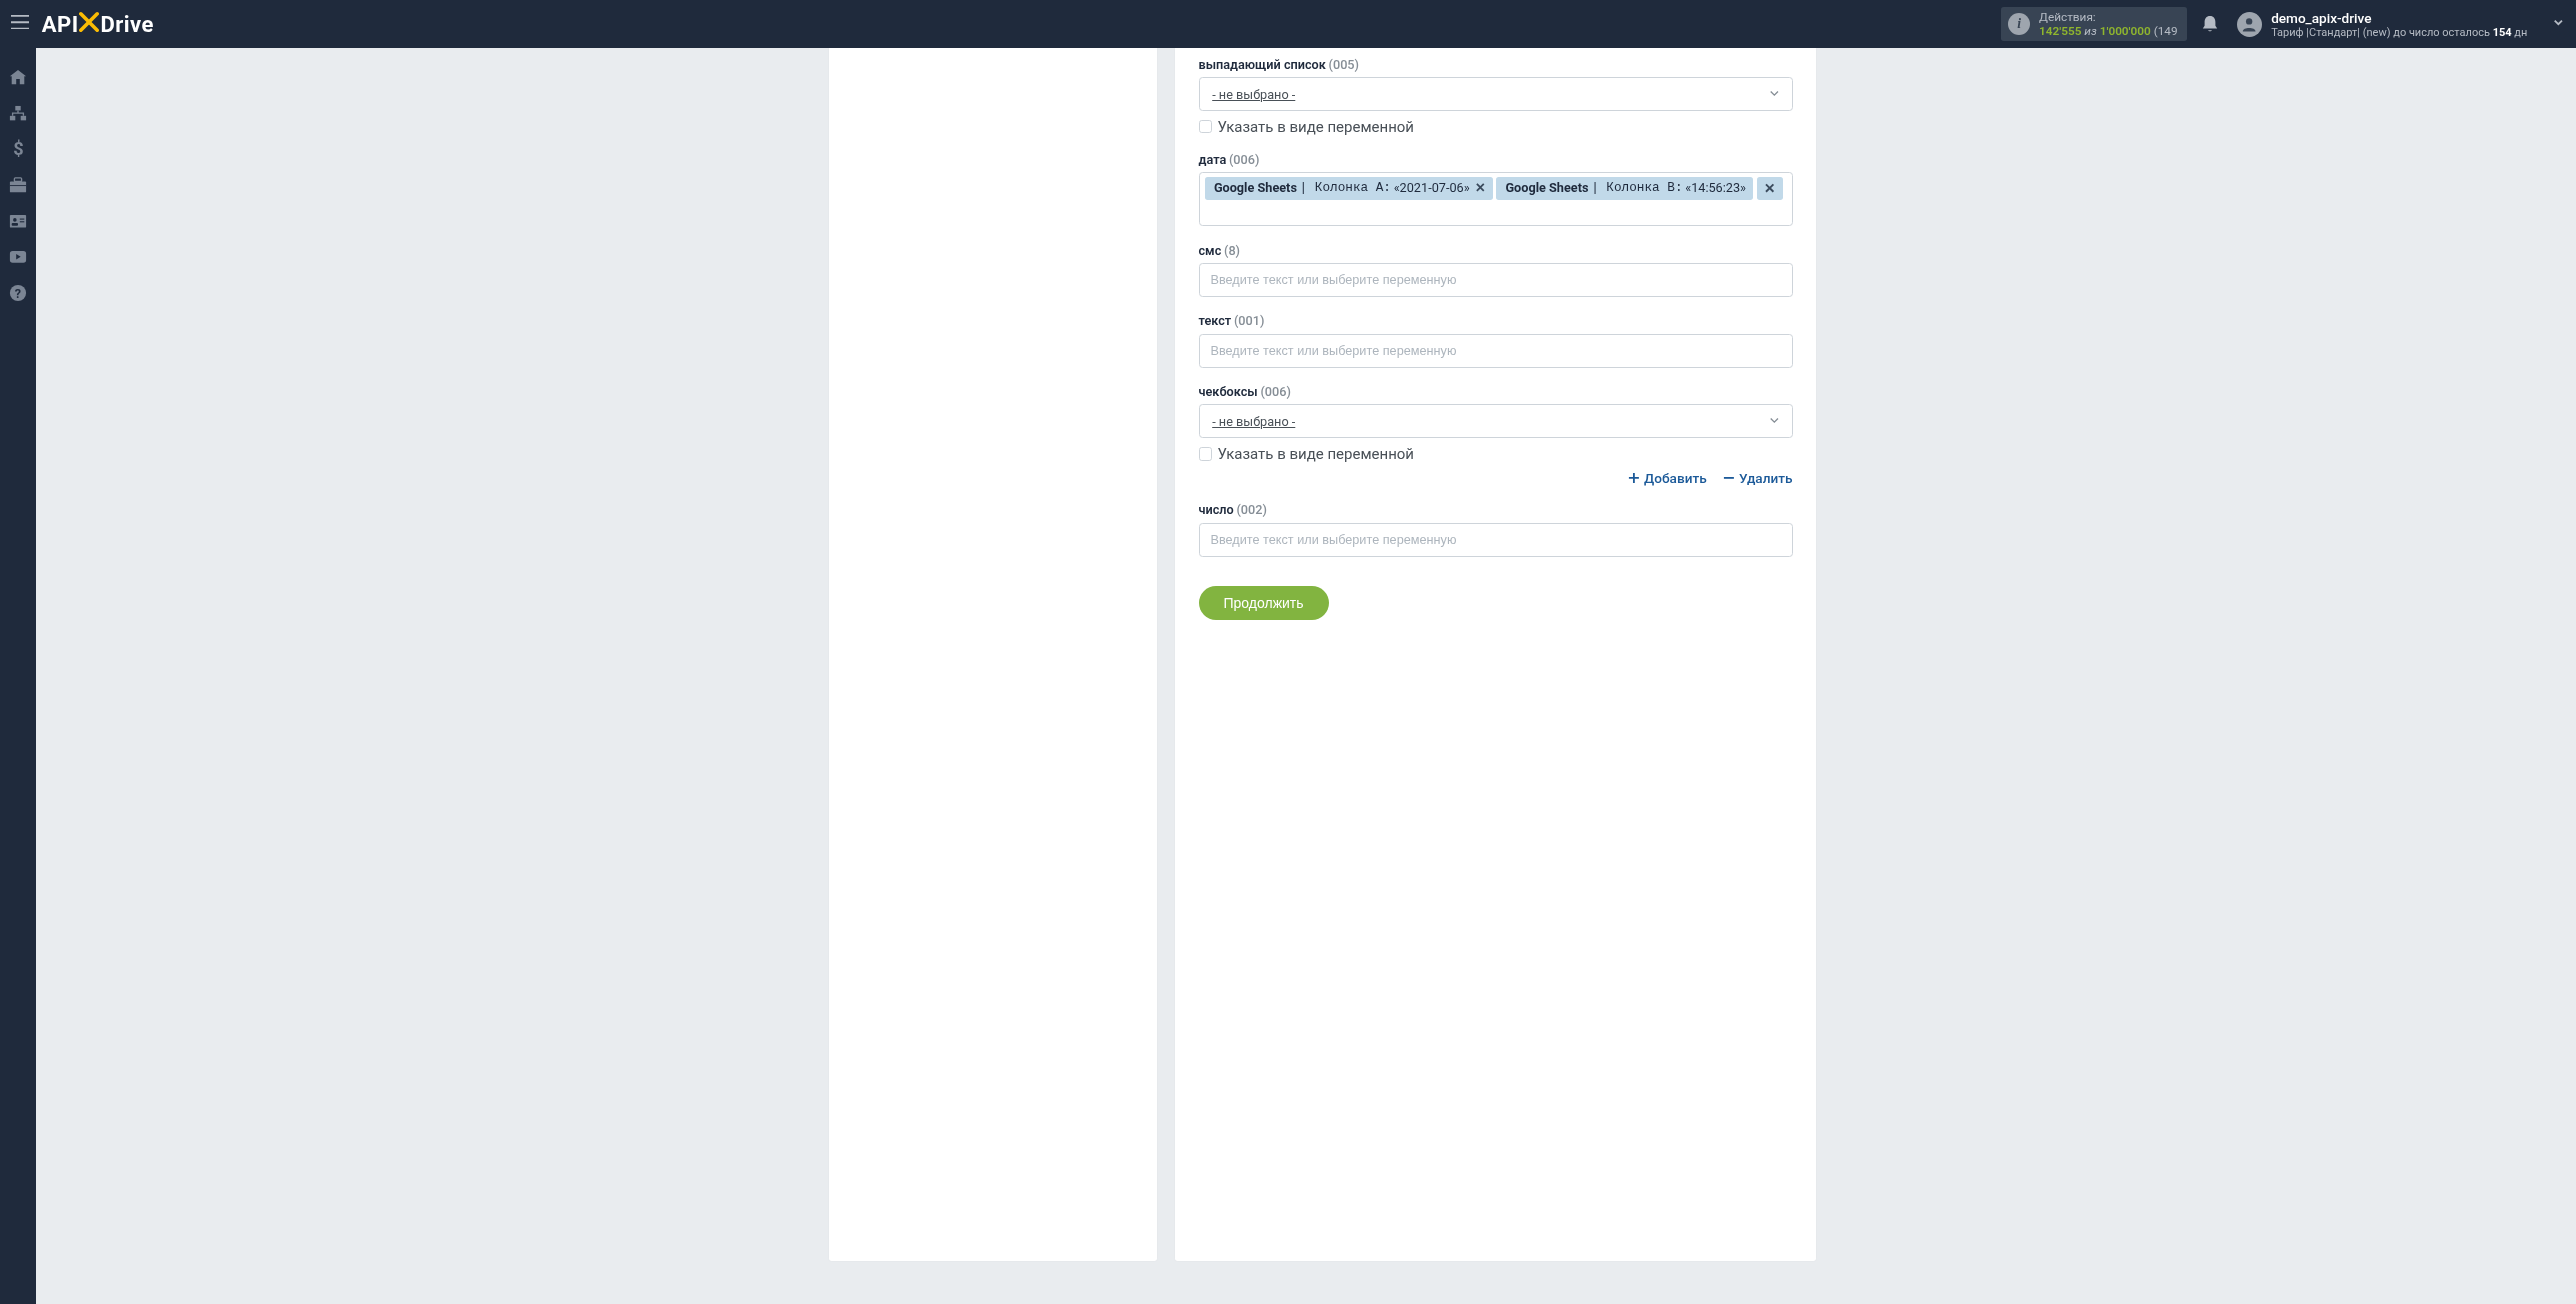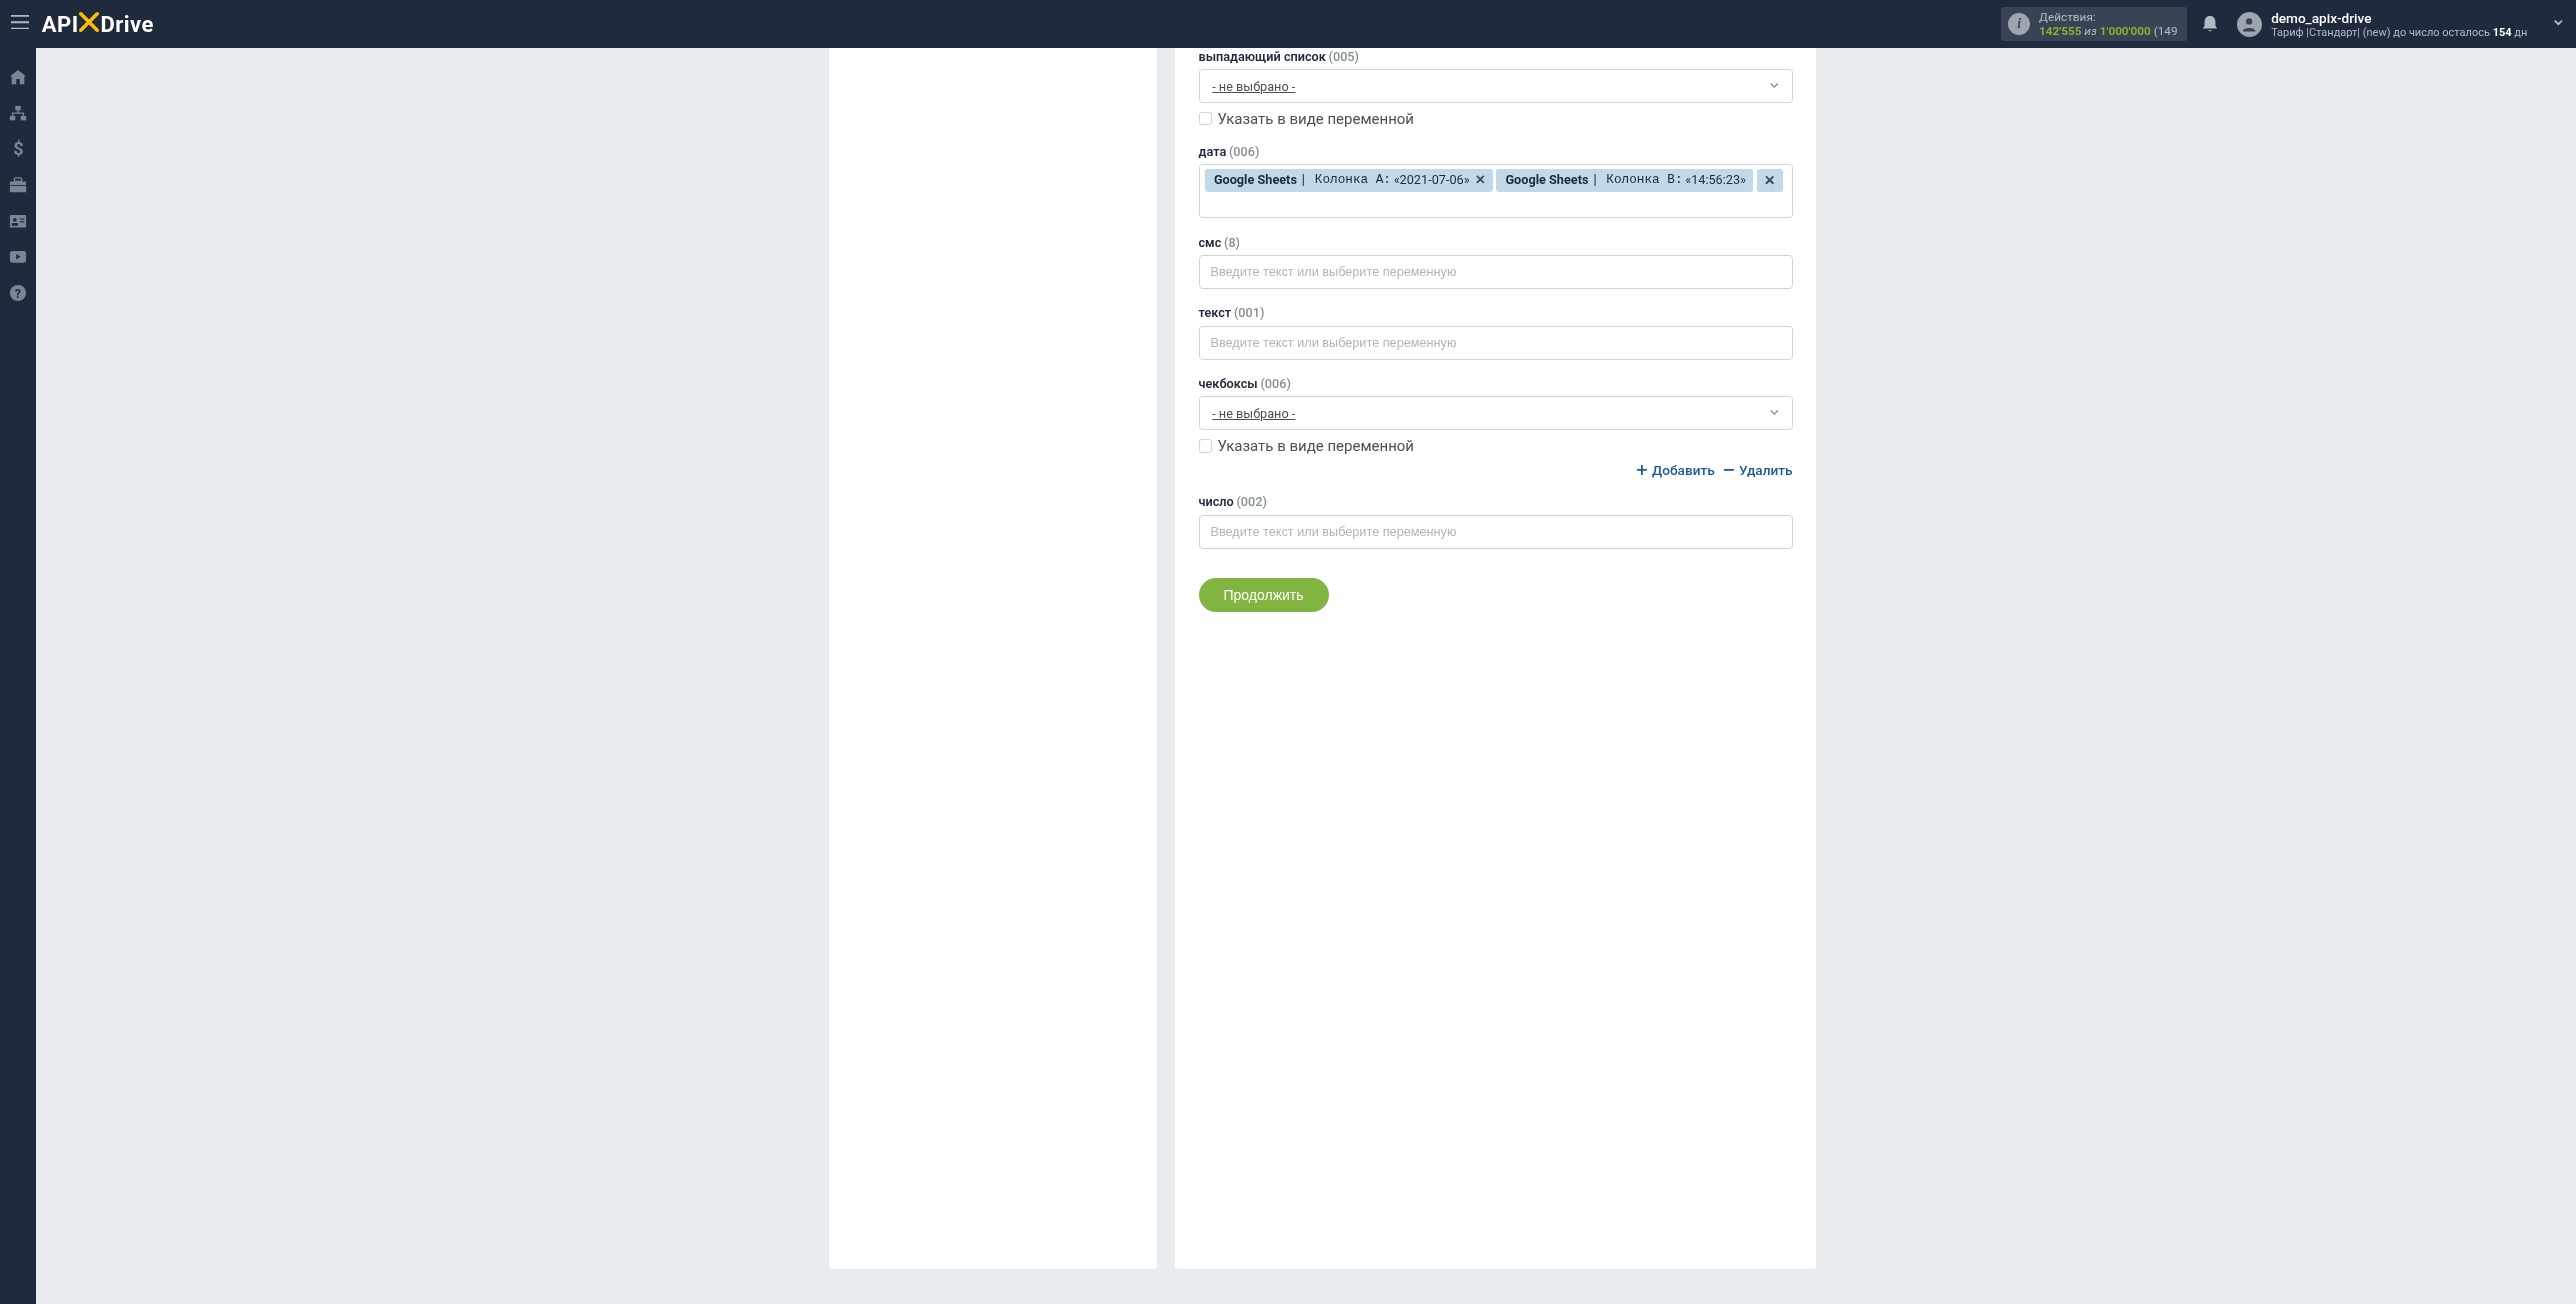--- a/index.html
+++ b/index.html
@@ -115,21 +115,21 @@
       display: flex;
       align-items: center;
       justify-content: center;
       color: #7b8594;
       cursor: pointer;
     }
     .sidebar .side-item svg { display: block; }
 
     .content-area {
       flex: 1;
-      padding: 8px;
+      padding: 16px;
       overflow-y: auto;
       display: flex;
       justify-content: center;
     }
 
     .panels {
       display: flex;
       gap: 18px;
       width: 100%;
       max-width: 987px;
@@ -234,21 +234,21 @@
       cursor: pointer;
       font-weight: 700;
       color: #3a4a5c;
     }
     .token.xonly { padding: 2.7px 7.2px; }
     .token.xonly .x { margin-left: 0; font-size: 13.6px; }
 
     .add-remove-row {
       display: flex;
       justify-content: flex-end;
-      gap: 8px;
+      gap: 16px;
       margin-top: 7.2px;
       font-size: 13.6px;
     }
     .add-remove-row .ar {
       color: #1c5a99;
       display: inline-flex;
       align-items: center;
       gap: 4.5px;
       cursor: pointer;
       font-weight: 500;

